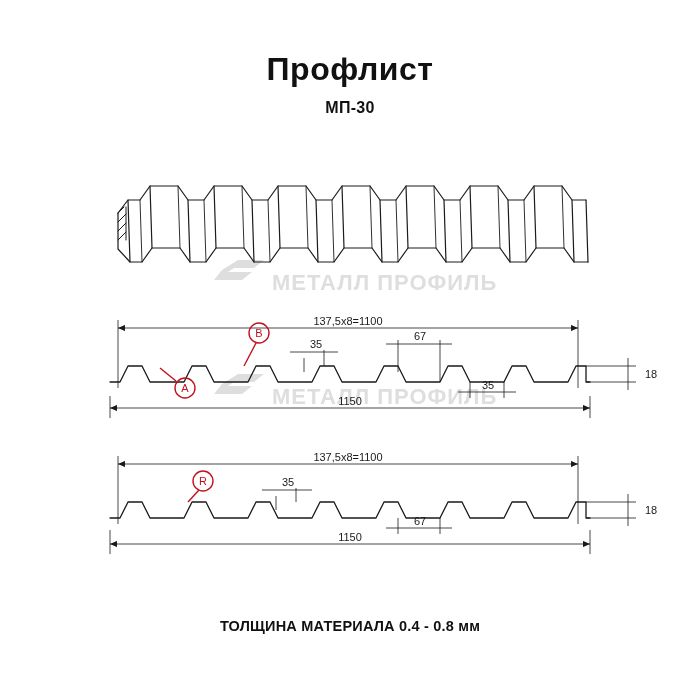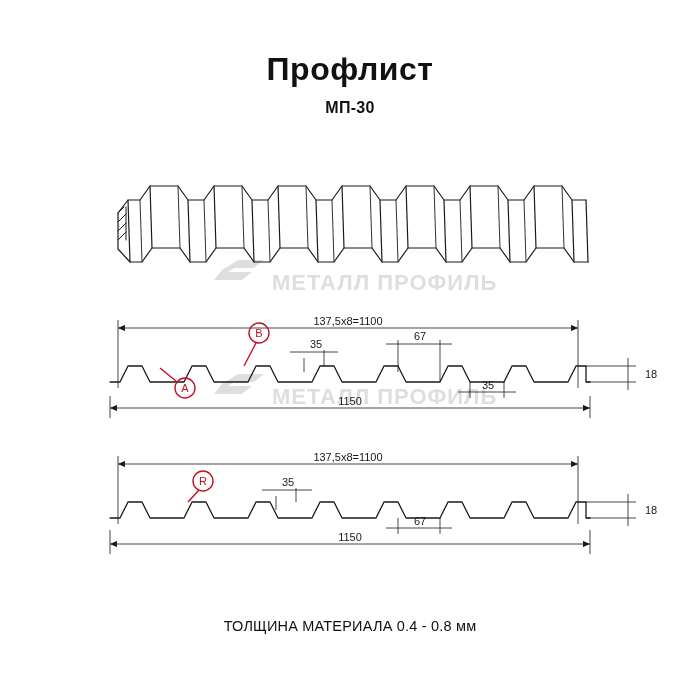--- a/index.html
+++ b/index.html
@@ -42,21 +42,21 @@
     color: #111111;
     letter-spacing: 0.3px;
   }
   .footer-note {
     position: absolute;
     left: 0;
     top: 618px;
     width: 700px;
     text-align: center;
     font-size: 14.5px;
-    font-weight: normal;
+    font-weight: bold;
     letter-spacing: 0.2px;
     color: #111111;
   }
   svg.drawing {
     position: absolute;
     top: 0;
     left: 0;
   }
   .wm {
     position: absolute;

